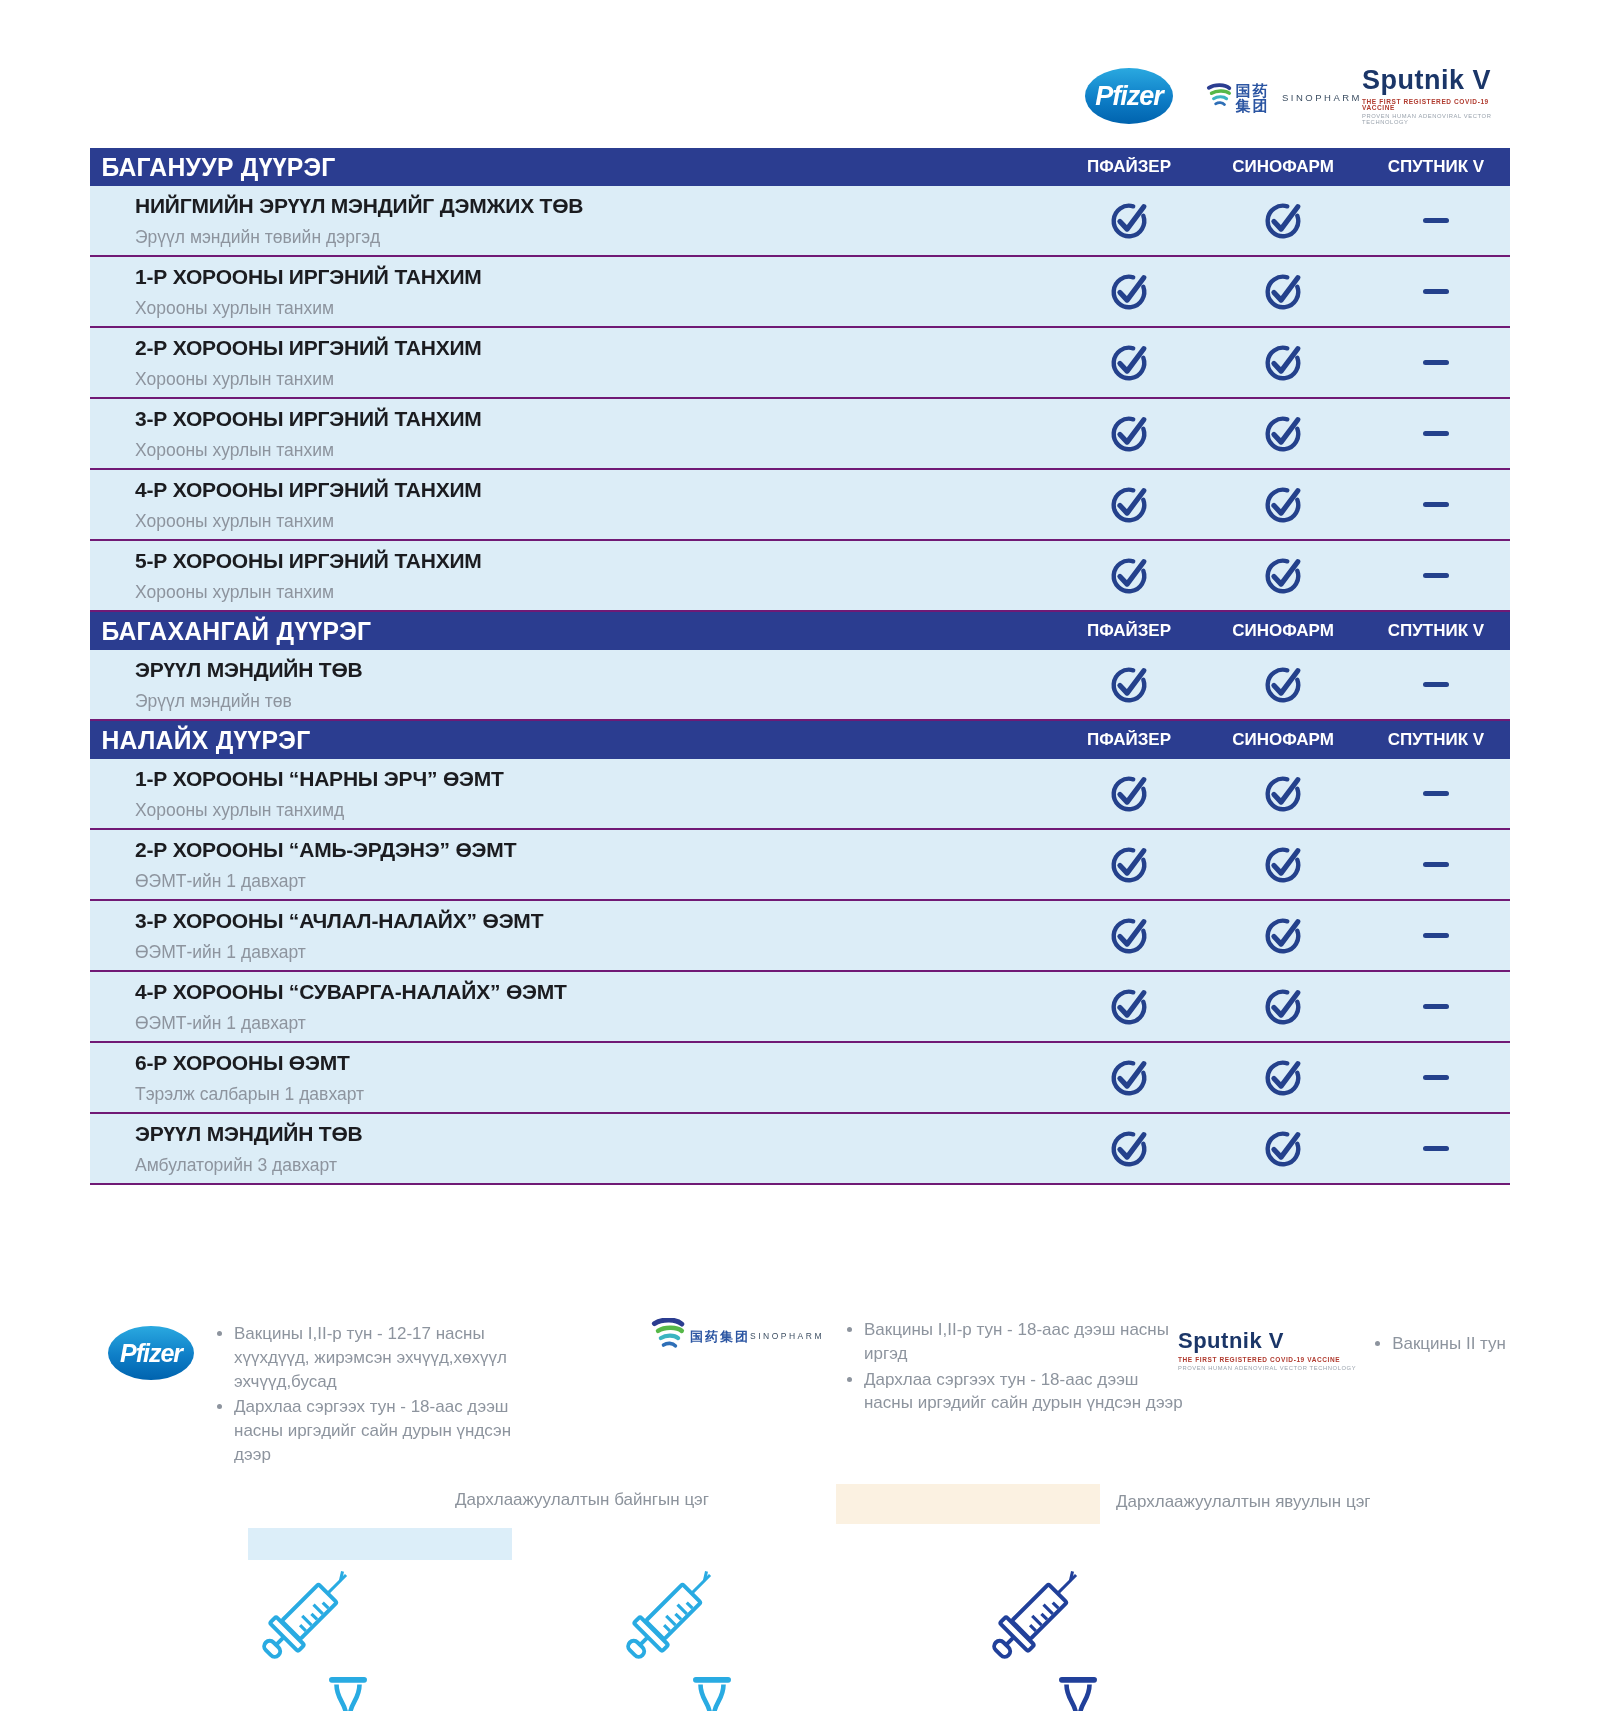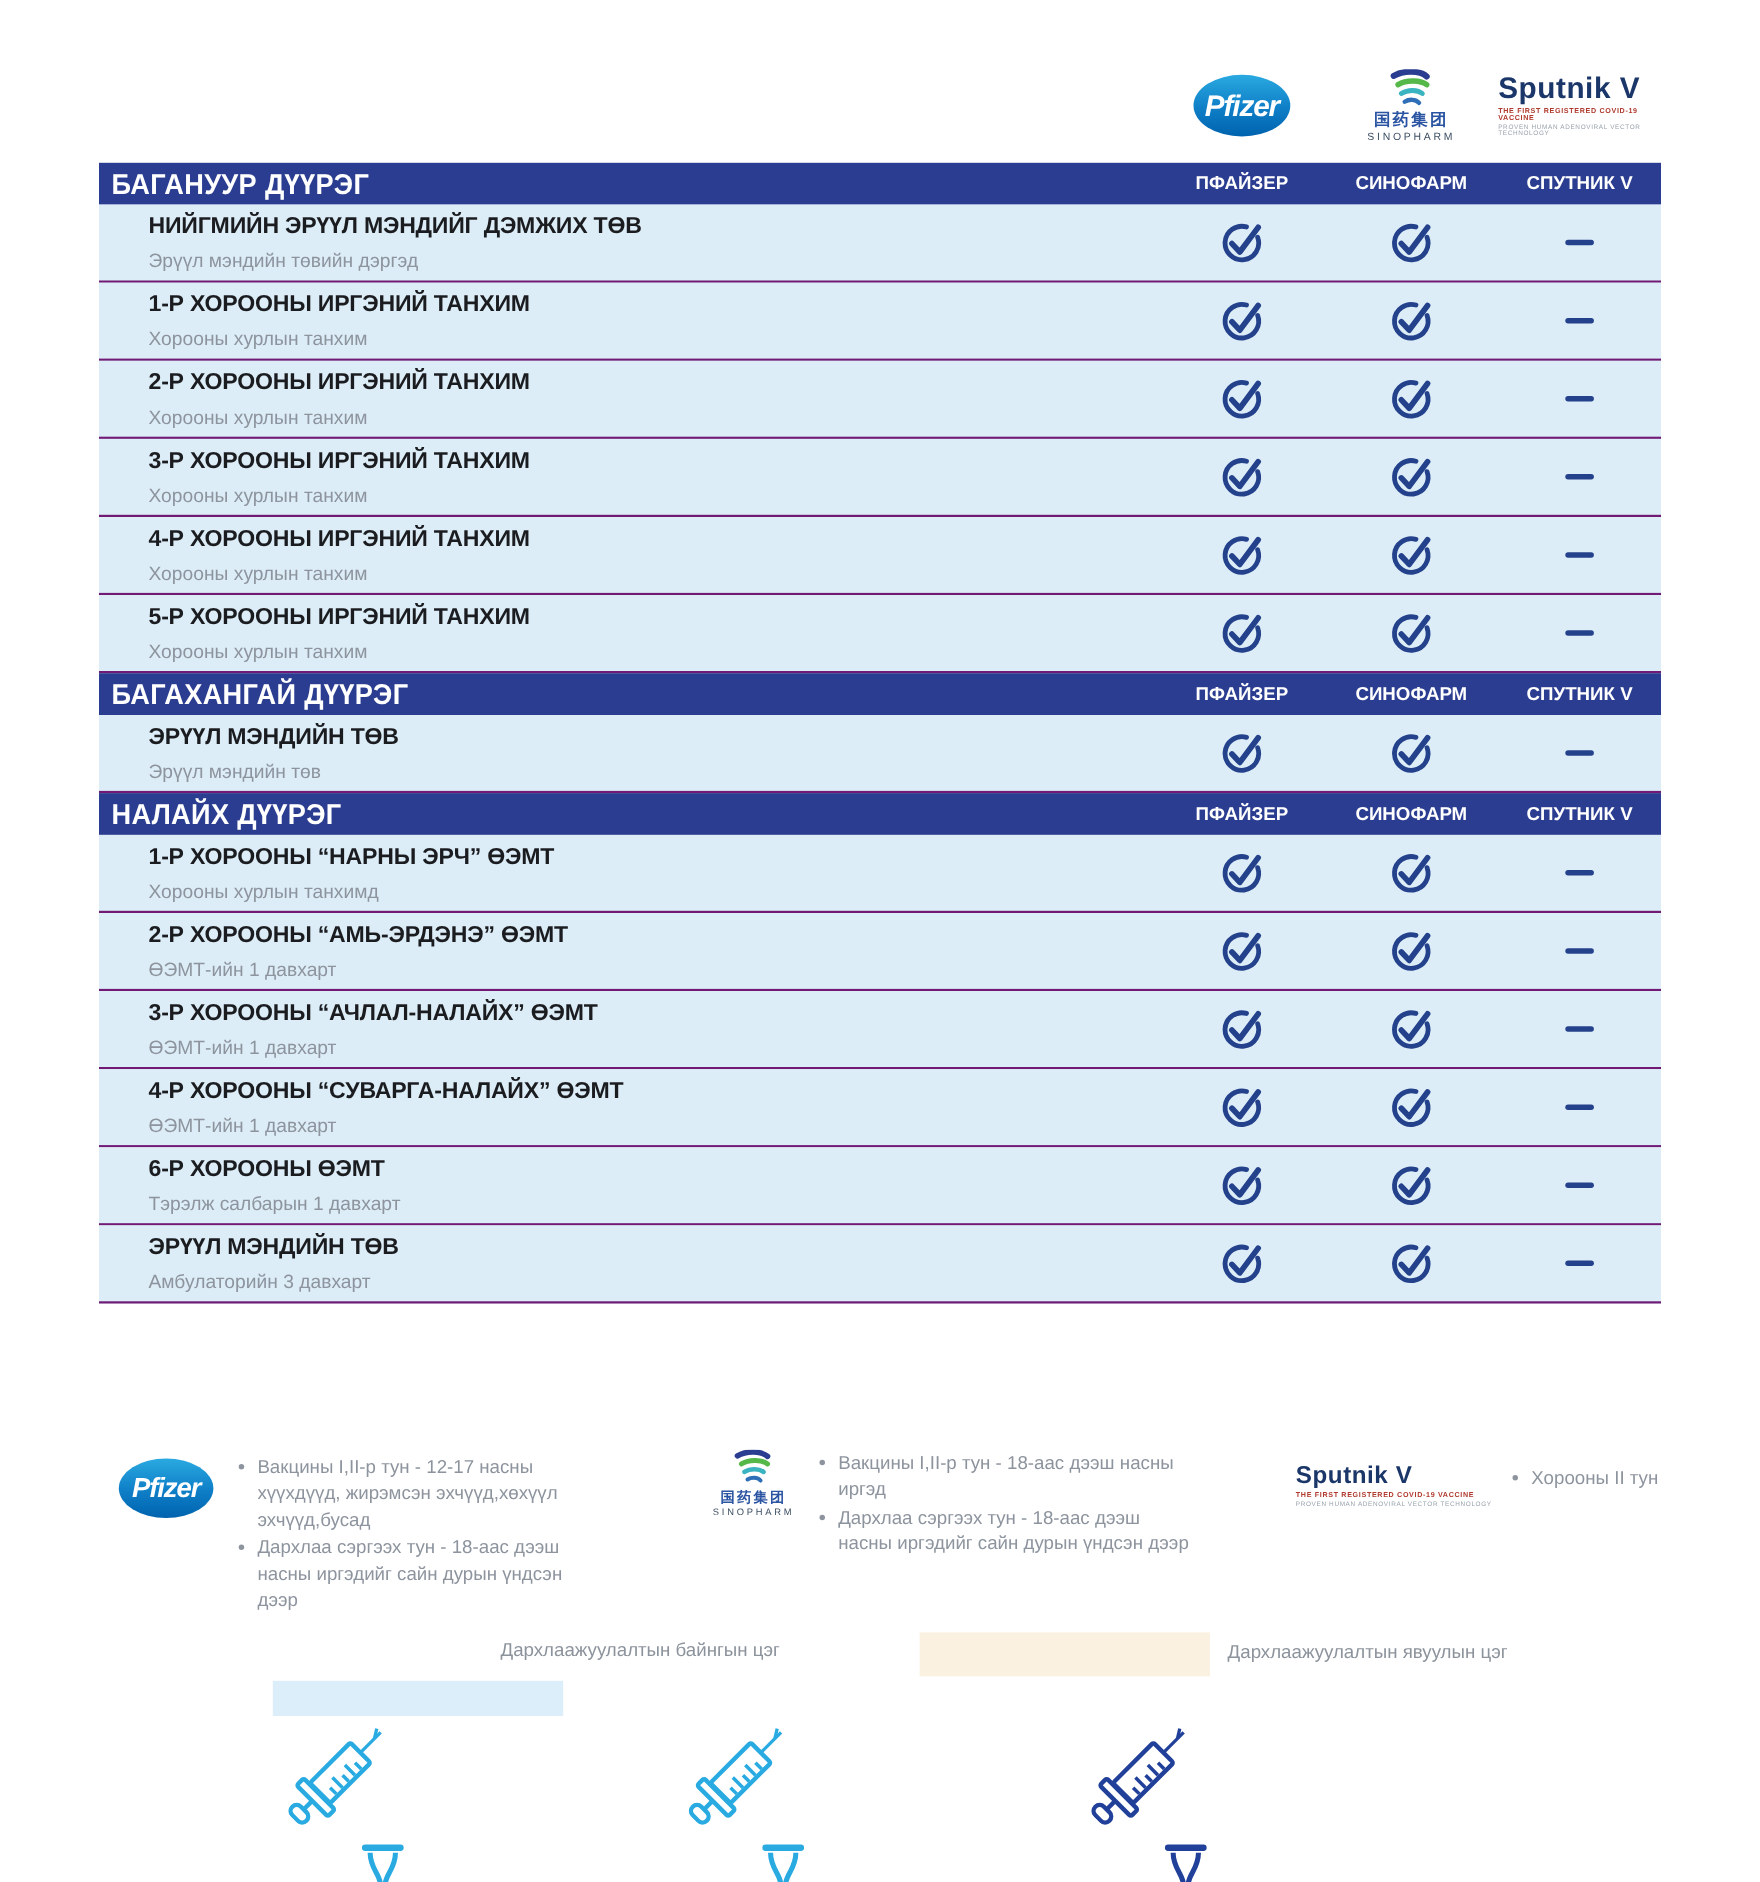--- a/index.html
+++ b/index.html
@@ -9,21 +9,21 @@
   
   .tgrid { display:grid; grid-template-columns:1fr 150px 158px 148px; }
 
   
   #logo-header { position:absolute; left:90px; top:48px; width:1420px; height:96px; }
   .logo-cell { display:flex; align-items:center; justify-content:center; }
   .pfizer-oval { width:88px; height:56px; border-radius:50%;
     background:linear-gradient(180deg,#2aa9e0 0%,#0e7ec7 55%,#0063ae 100%);
     display:flex; align-items:center; justify-content:center; }
   .pfizer-oval span { color:#fff; font-style:italic; font-weight:bold; font-size:27px; letter-spacing:-1px; }
-  .sino-logo { display:flex; flex-direction:column; align-items:center; line-height:1; }
+  .sino-logo { display:flex; align-items:center; line-height:1; }
   .sino-cn { font-size:15px; font-weight:bold; color:#2b55a2; letter-spacing:2px; margin-top:3px; }
   .sino-en { font-size:9.5px; color:#3d4f63; letter-spacing:2.5px; margin-top:3px; }
   .sputnik-logo { display:flex; flex-direction:column; line-height:1; }
   .sputnik-name { font-size:27px; font-weight:700; color:#1b3668; letter-spacing:0.5px; }
   .sputnik-line1 { font-size:6.5px; font-weight:bold; color:#b03a2e; letter-spacing:0.6px; margin-top:5px; }
   .sputnik-line2 { font-size:5.8px; color:#9aa3ad; letter-spacing:0.6px; margin-top:2px; }
 
   
   #table { position:absolute; left:90px; top:148px; width:1420px; }
   .band { height:38px; background:#2b3d90; align-items:center; }
@@ -423,21 +423,21 @@
     </ul>
   </div>
 
   <div id="footnote-sputnik" class="footnote">
     <div class="sputnik-logo">
       <span class="sputnik-name">Sputnik V</span>
       <span class="sputnik-line1">THE FIRST REGISTERED COVID-19 VACCINE</span>
       <span class="sputnik-line2">PROVEN HUMAN ADENOVIRAL VECTOR TECHNOLOGY</span>
     </div>
     <ul class="fn-bullets">
-      <li>Хорооны II тун</li>
+      <li>Вакцины II тун</li>
     </ul>
   </div>
 
   <div id="legend-label-permanent" class="legend-label">Дархлаажуулалтын байнгын цэг</div>
   <div id="legend-swatch-permanent" class="legend-swatch" style="background: rgb(220, 238, 249);"></div>
   <div id="legend-swatch-mobile" class="legend-swatch" style="background: rgb(251, 241, 225);"></div>
   <div id="legend-label-mobile" class="legend-label">Дархлаажуулалтын явуулын цэг</div>
 
   <div class="stat" id="stat-0" style="color: rgb(41, 171, 226);">
     <div class="syringe-wrap">

